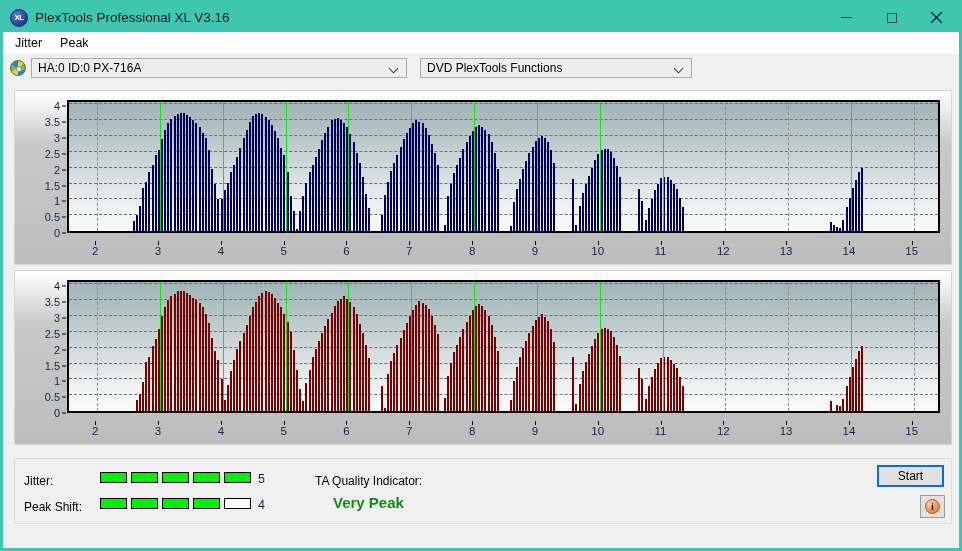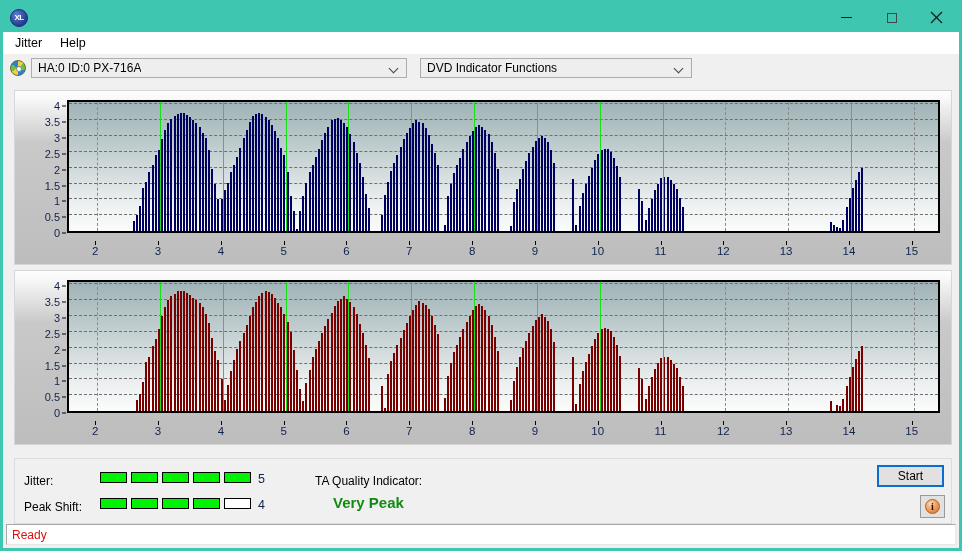--- a/index.html
+++ b/index.html
@@ -243,49 +243,50 @@
     font-size: 12px; color: #e01010; padding-left: 5px;
   }
 </style>
 </head>
 <body>
 
 <div class="app">
 
   <div class="titlebar">
     <div class="app-icon">XL</div>
+    <div class="title-text">PlexTools Professional XL V3.16</div>
     <div class="win-btns">
       <div class="win-btn">
           <span class="glyph-min"></span>
         </div>
       <div class="win-btn">
           <span class="glyph-max"></span>
         </div>
       <div class="win-btn">
         <svg width="13" height="13" viewBox="0 0 13 13">
             <line x1="1" y1="1" x2="12" y2="12" stroke="#1a1a1a" stroke-width="1.2"></line>
             <line x1="12" y1="1" x2="1" y2="12" stroke="#1a1a1a" stroke-width="1.2"></line>
           </svg>
       </div>
     </div>
   </div>
 
   <div class="menubar">
     <div class="menu-item">Jitter</div>
-    <div class="menu-item">Help</div>
+    <div class="menu-item">Peak</div>
   </div>
 
   <div class="selrow">
     <div class="disc-icon"></div>
     <div class="combo" id="combo-drive">
       <span class="combo-text">HA:0 ID:0  PX-716A</span>
       <span class="chev"></span>
     </div>
     <div class="combo" id="combo-function">
-      <span class="combo-text">DVD Indicator Functions</span>
+      <span class="combo-text">DVD PlexTools Functions</span>
       <span class="chev"></span>
     </div>
   </div>
 
   <div class="chart-panel" id="chart-panel-jitter">
     <div class="ylabels">
         <div class="ylabel" style="top: 142px;">0</div>
         <div class="ytick" style="top: 142px;"></div>
         <div class="ylabel" style="top: 126.167px;">0.5</div>
         <div class="ytick" style="top: 126.167px;"></div>
@@ -820,17 +821,14 @@
 
     <div id="ta-quality-label">TA Quality Indicator:</div>
     <div id="ta-quality-value">Very Peak</div>
 
     <div id="start-button">Start</div>
     <div id="info-button">
       <span class="info-ball">i</span>
     </div>
   </div>
 
-  <div class="statusbar">
-    <span id="status-text">Ready</span>
-  </div>
 
 </div>
 
 </body></html>

